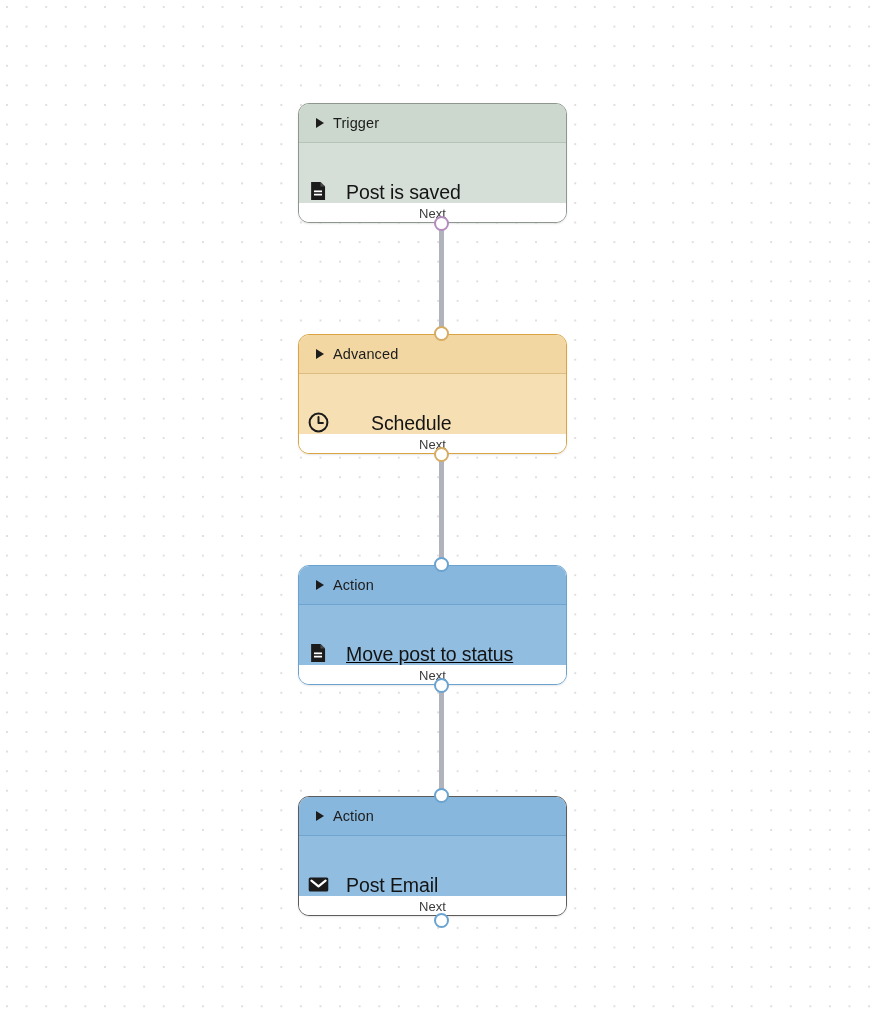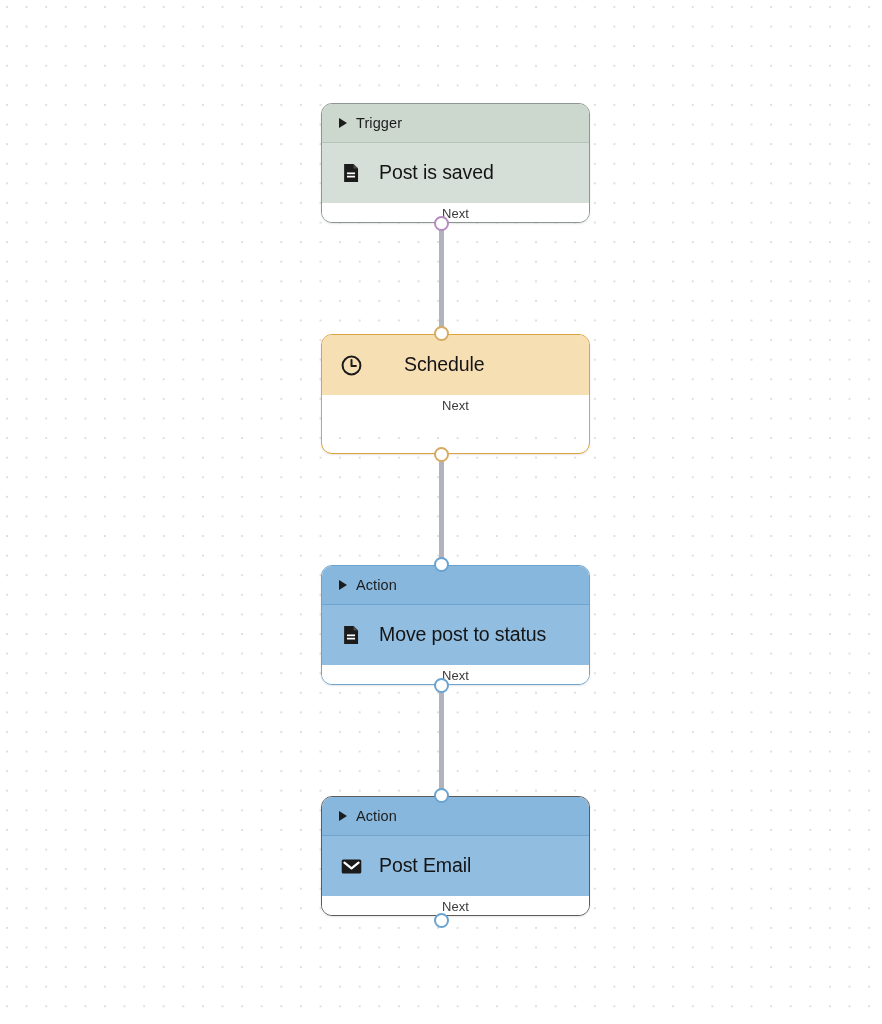--- a/index.html
+++ b/index.html
@@ -33,21 +33,21 @@
     width: 5px;
     background-color: #b0b3bb;
     border-radius: 0;
     left: 439px;
     z-index: 1;
   }
 
   
   .node {
     position: absolute;
-    left: 321px;
+    left: 298px;
     width: 269px;
     border-radius: 11px;
     z-index: 3;
     overflow: visible;
     box-shadow: 0 1px 2px rgba(0,0,0,0.10);
   }
 
   .node-inner {
     border-radius: 11px;
     overflow: hidden;
@@ -74,22 +74,22 @@
     border-bottom: 5.5px solid transparent;
     border-left: 8px solid #1c1c1c;
     margin-right: 9px;
     flex: none;
   }
 
   
   .node-body {
     height: 60px;
     display: flex;
-    align-items: center;
-    padding-left: 17px;
+    align-items: flex-end;
+    padding-left: 7px;
   }
 
   .node-icon {
     width: 24px;
     height: 24px;
     flex: none;
     margin-right: 16px;
     display: flex;
     align-items: center;
     justify-content: center;
@@ -134,21 +134,21 @@
   .theme-green .node-inner { border-color: #8d9790; }
   .theme-green .node-header { background: #ccd7cd; border-bottom: 1px solid #b7c2b8; }
   .theme-green .node-body   { background: #d6dfd7; }
 
   .theme-orange .node-inner { border-color: #d9a441; }
   .theme-orange .node-header { background: #f3d7a3; border-bottom: 1px solid #ddbd82; }
   .theme-orange .node-body   { background: #f7dfb4; gap: 25px; }
 
   .theme-blue .node-inner { border-color: #6ba3d0; }
   .theme-blue .node-header { background: #88b7dd; border-bottom: 1px solid #6fa4cf; }
-  .theme-blue .node-body   { background: #90bde0; }
+  .theme-blue .node-body   { background: #90bde0; text-decoration: underline; }
 
   .theme-blue-selected .node-inner { border-color: #5c5c5c; }
   .theme-blue-selected .node-header { background: #88b7dd; border-bottom: 1px solid #6fa4cf; }
   .theme-blue-selected .node-body   { background: #90bde0; }
 
   .port-purple { border-color: #b48cbe; }
   .port-orange { border-color: #d6ab63; }
   .port-blue   { border-color: #6ba3d0; }
 </style>
 </head>
@@ -179,20 +179,24 @@
       </div>
       <div class="node-footer">
         <span class="footer-label">Next</span>
       </div>
     </div>
   </div>
   <div class="port port-purple" style="top:216px;"></div>
 
   <div class="node theme-orange" style="top:334px; height:120px;">
     <div class="node-inner">
+      <div class="node-header">
+        <span class="disclosure-tri"></span>
+        <span>Advanced</span>
+      </div>
       <div class="node-body">
         <span class="node-icon">
           <svg width="23" height="23" viewBox="0 0 24 24" aria-hidden="true">
             <circle cx="12" cy="12" r="9.3" fill="none" stroke="#1b1b1b" stroke-width="2.1"></circle>
             <path d="M12 6.3v6.1h4.6" fill="none" stroke="#1b1b1b" stroke-width="2.1" stroke-linecap="round" stroke-linejoin="round"></path>
           </svg>
         </span>
         <span class="node-title">Schedule</span>
       </div>
       <div class="node-footer">

